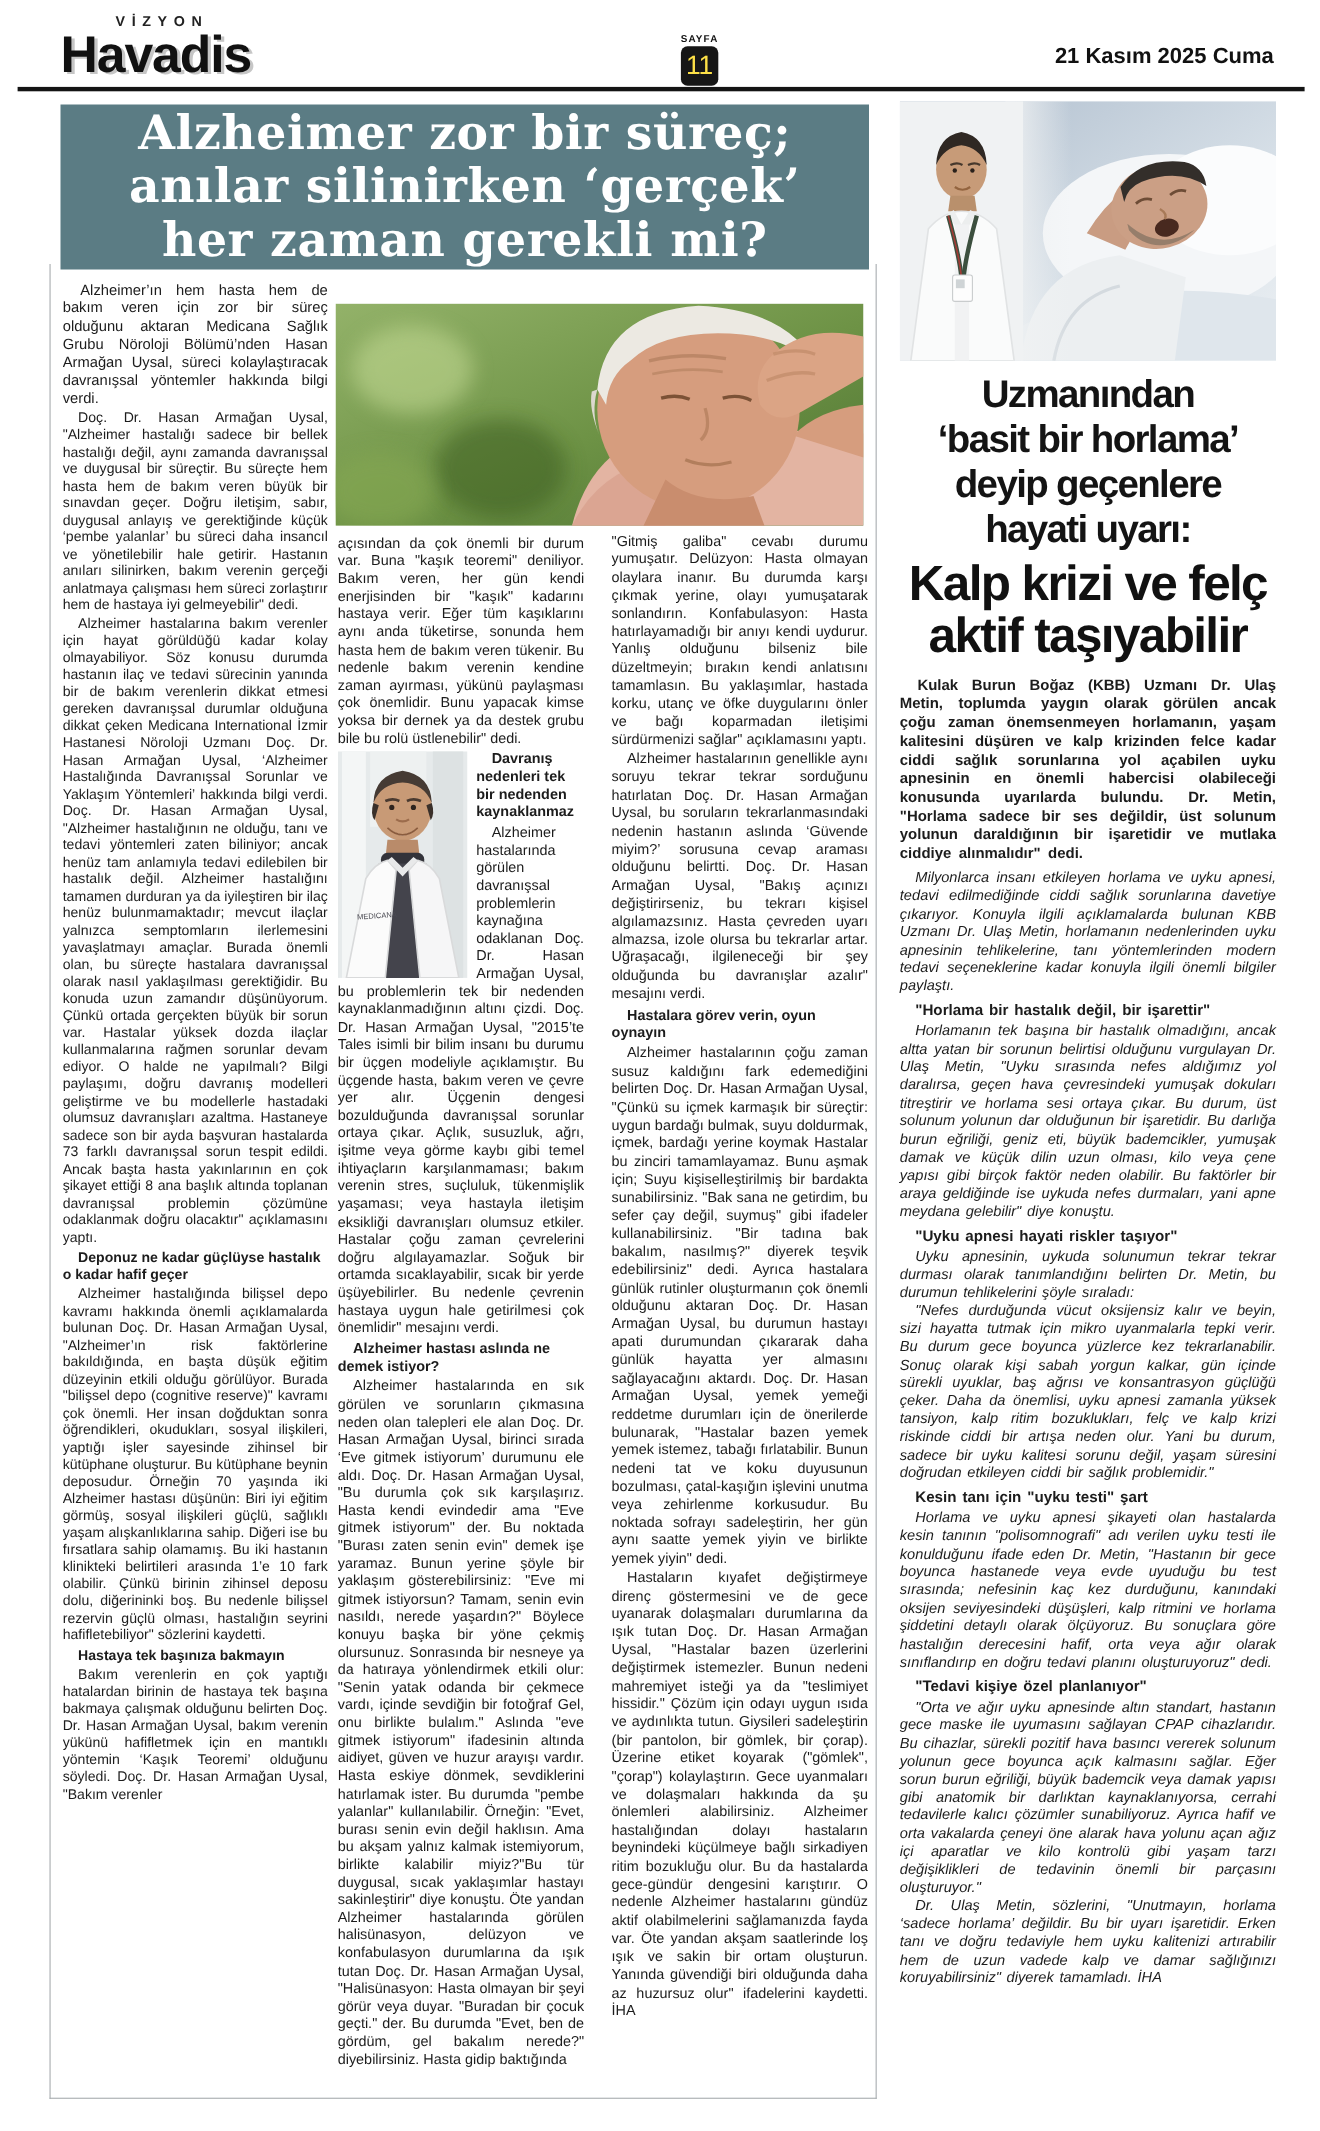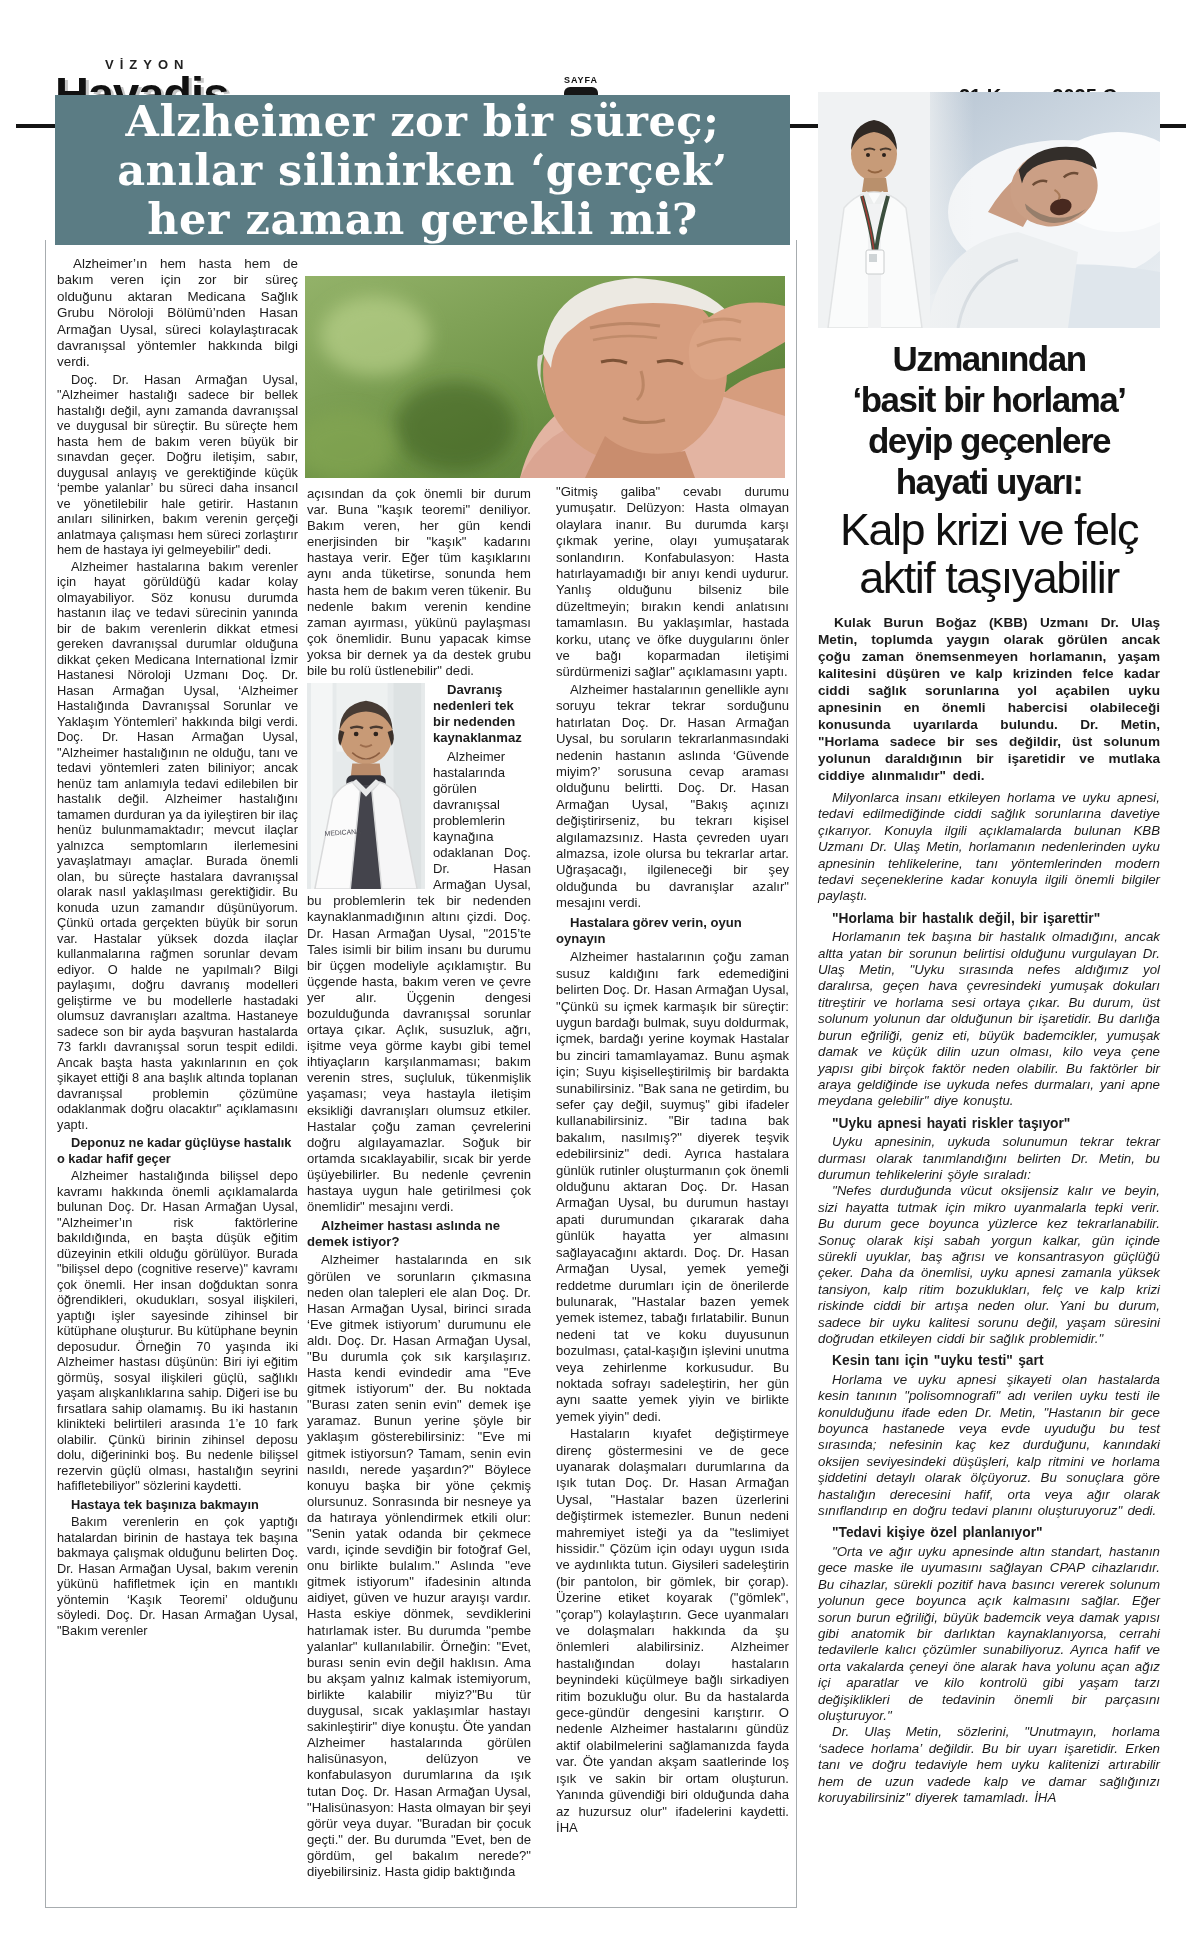--- a/index.html
+++ b/index.html
@@ -2,26 +2,26 @@
 <html lang="tr"><head>
 <meta charset="utf-8">
 <style>
   html,body{margin:0;padding:0;}
   body{
     width:1200px;height:1937px;position:relative;background:#ffffff;
     font-family:"Liberation Sans", sans-serif;color:#1c1c1c;
     -webkit-font-smoothing:antialiased;
   }
   
-  .masthead{position:absolute;left:0;top:0;width:1200px;height:84px;margin-top:45px;}
+  .masthead{position:absolute;left:0;top:0;width:1200px;height:84px;}
   .logo{position:absolute;left:55px;top:12px;width:280px;}
   .logo-top{font-size:13px;font-weight:700;letter-spacing:6px;color:#222;margin-left:50px;}
   .logo-main{font-size:47px;font-weight:700;letter-spacing:-1px;color:#111;line-height:44px;
     text-shadow:3px 2px 0 #c6c6c6;}
-  .page-badge{position:absolute;left:561px;top:30px;width:40px;text-align:center;}
+  .page-badge{position:absolute;left:616px;top:30px;width:40px;text-align:center;}
   .page-badge .sayfa{font-size:9px;font-weight:700;letter-spacing:1px;color:#111;}
   .page-badge .num{margin:2px auto 0;width:34px;height:36px;background:#161616;border-radius:6px;
     color:#fde047;font-size:24px;font-weight:400;line-height:36px;}
   .date{position:absolute;right:42px;top:40px;font-size:20px;font-weight:700;color:#111;}
   .head-rule{position:absolute;left:16px;top:79px;width:1170px;height:4px;background:#141414;}
 
   
   .article-frame{position:absolute;left:45px;top:240px;width:750px;height:1667px;
     border:1px solid #a7acaf;border-top:none;}
   .headline-box{position:absolute;left:55px;top:95px;width:735px;height:150px;background:#5b7c84;
@@ -37,21 +37,21 @@
   #col3{left:556px;top:484px;width:233px;height:1418px;font-size:13.1px;line-height:16.4px;}
   .photo-elderly{position:absolute;left:305px;top:276px;width:480px;height:202px;}
   .doctor-float{float:left;width:118px;height:206px;margin:3px 8px 2px 0;}
   .photo-elderly svg,.doctor-float svg,.photo-sleep svg{display:block;width:100%;height:100%;}
 
   
   .right-art{position:absolute;left:818px;top:92px;width:342px;}
   .photo-sleep{width:342px;height:236px;}
   .r-head-top{margin-top:10px;text-align:center;font-weight:700;font-size:35px;line-height:41px;
     letter-spacing:-1.5px;color:#141414;}
-  .r-head-main{margin-top:4px;text-align:center;font-weight:400;font-size:45px;line-height:48px;
+  .r-head-main{margin-top:4px;text-align:center;font-weight:700;font-size:45px;line-height:48px;
     letter-spacing:-1.5px;color:#111;}
   .r-lead{margin-top:12px;font-weight:700;font-size:13.6px;line-height:17px;text-align:justify;
     word-spacing:3px;}
   .r-lead p{margin:0;text-indent:16px;}
   .r-body{margin-top:6px;font-size:13.3px;line-height:16.4px;text-align:justify;word-spacing:1.5px;}
   .r-body p{margin:0;text-indent:14px;font-style:italic;}
   .r-body h4{margin:6px 0 2px 0;font-weight:700;text-indent:14px;text-align:left;font-size:13.8px;}
 </style>
 </head>
 <body>

